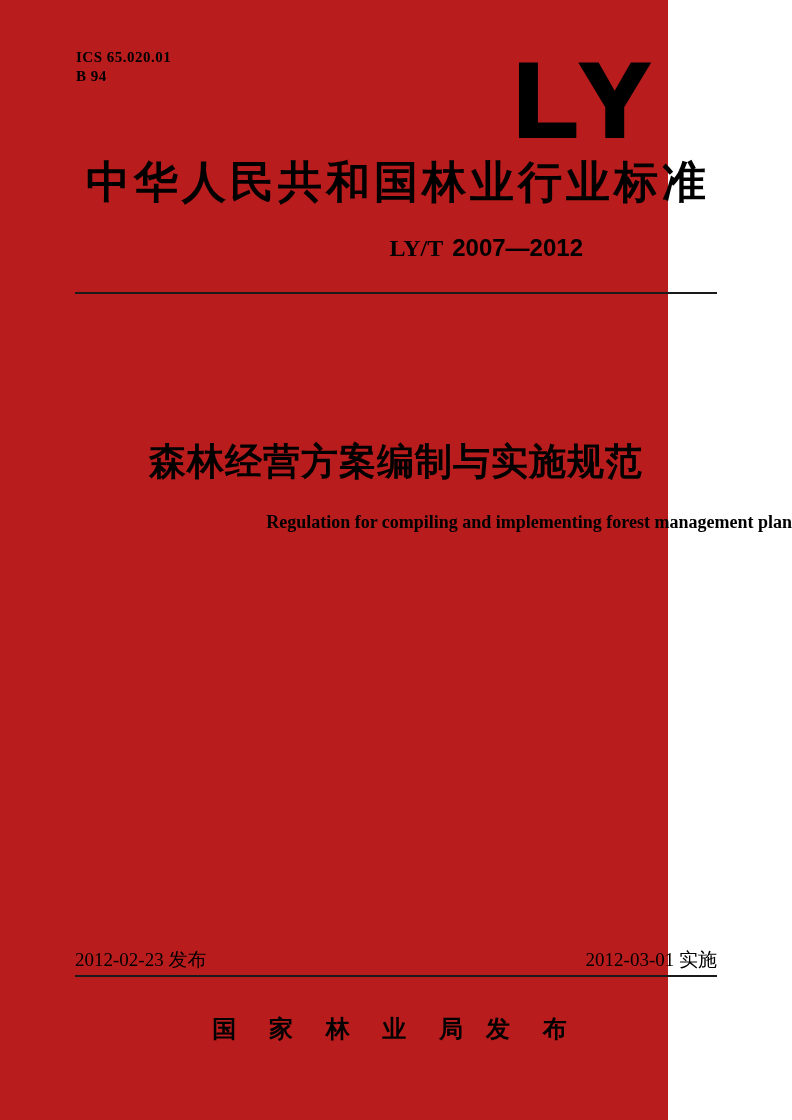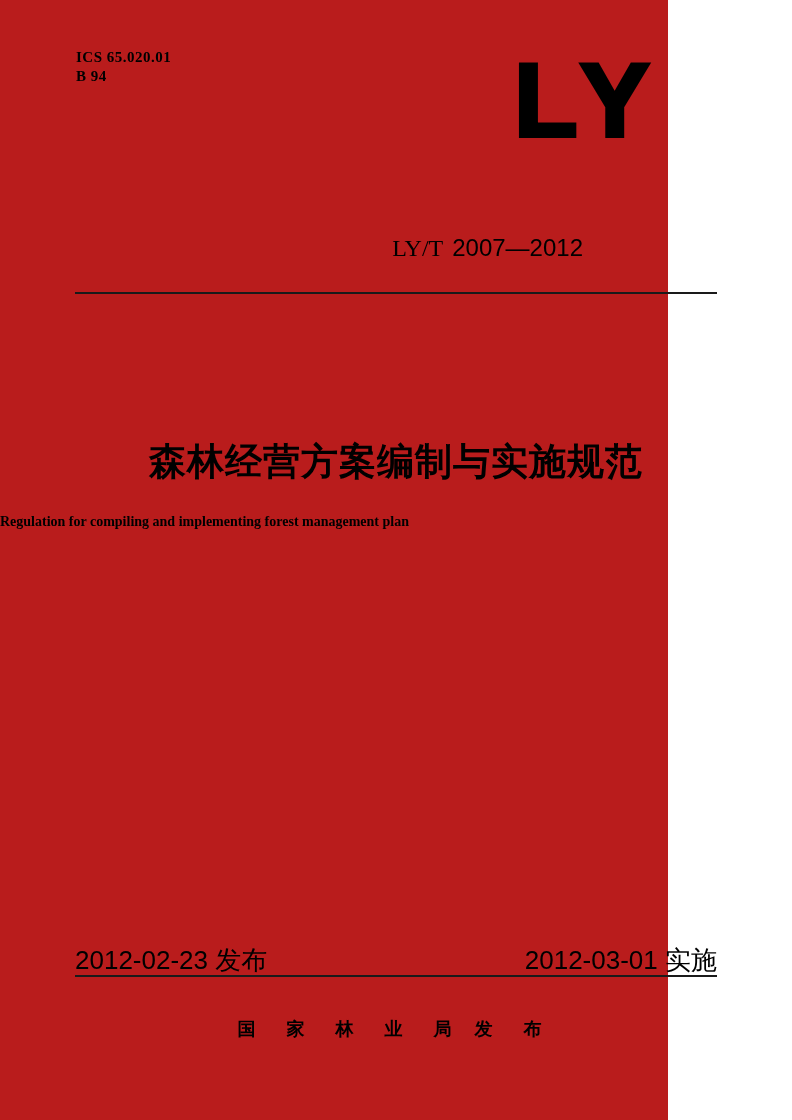--- a/index.html
+++ b/index.html
@@ -48,21 +48,21 @@
     letter-spacing: 4px;
     text-indent: 4px;
     color: #000;
     white-space: nowrap;
   }
 
   
   .std-code {
     position: absolute; right: 85px; top: 234px;
     font-size: 24px; line-height: 28px;
-    font-weight: normal;
+    font-weight: bold;
     color: #000;
     white-space: nowrap;
   }
   .std-code .code-prefix { font-family: "Liberation Serif", serif; }
   .std-code .code-number { font-family: "Liberation Sans", sans-serif; margin-left: 9px; }
 
   .rule {
     position: absolute; left: 75px; width: 642px; height: 2px;
     background: #1a1a1a;
   }
@@ -75,63 +75,64 @@
     text-align: center;
     font-family: "Liberation Sans", sans-serif;
     font-weight: bold;
     font-size: 37px; line-height: 44px;
     letter-spacing: 1px;
     color: #000;
     white-space: nowrap;
   }
   .doc-title-en {
     position: absolute; left: 0; top: 510px; width: 792px;
-    text-align: left;
+    text-align: right;
     font-family: "Liberation Serif", serif;
     font-weight: bold;
-    font-size: 14px; line-height: 24px;
+    font-size: 18px; line-height: 24px;
     color: #000;
     white-space: nowrap;
   }
 
   
   .dates-row {
     position: absolute; left: 75px; top: 948px; width: 642px;
     display: flex; justify-content: space-between; align-items: baseline;
-    font-family: Liberation Sans, sans-serif;
-    font-size: 26px; line-height: 24px;
+    font-family: Liberation Serif, serif;
+    font-size: 19px; line-height: 24px;
     color: #000;
     white-space: nowrap;
   }
 
   
   .publisher-row {
     position: absolute; left: 0; top: 1014px; width: 792px;
     text-align: center;
     font-family: "Liberation Sans", sans-serif;
     font-weight: bold;
-    font-size: 18px; line-height: 30px;
+    font-size: 24px; line-height: 30px;
     color: #000;
     white-space: nowrap;
   }
   .publisher-row .publisher-name { letter-spacing: 13px; }
   .publisher-row .publish-label  { letter-spacing: 13px; margin-left: 10px; text-indent: 0; }
 </style>
 </head>
 <body>
 
 <div class="page">
 
   <div class="ics-block">
     <div>ICS 65.020.01</div>
     <div>B 94</div>
   </div>
 
   <div class="ly-logo">LY</div>
 
+  <div class="std-header">中华人民共和国林业行业标准</div>
 
   <div class="std-code">
     <span class="code-prefix">LY/T</span><span class="code-number">2007—2012</span>
   </div>
 
   <div class="rule rule-top"></div>
 
   <div class="doc-title">森林经营方案编制与实施规范</div>
 
   <div class="doc-title-en">Regulation for compiling and implementing forest management plan</div>

